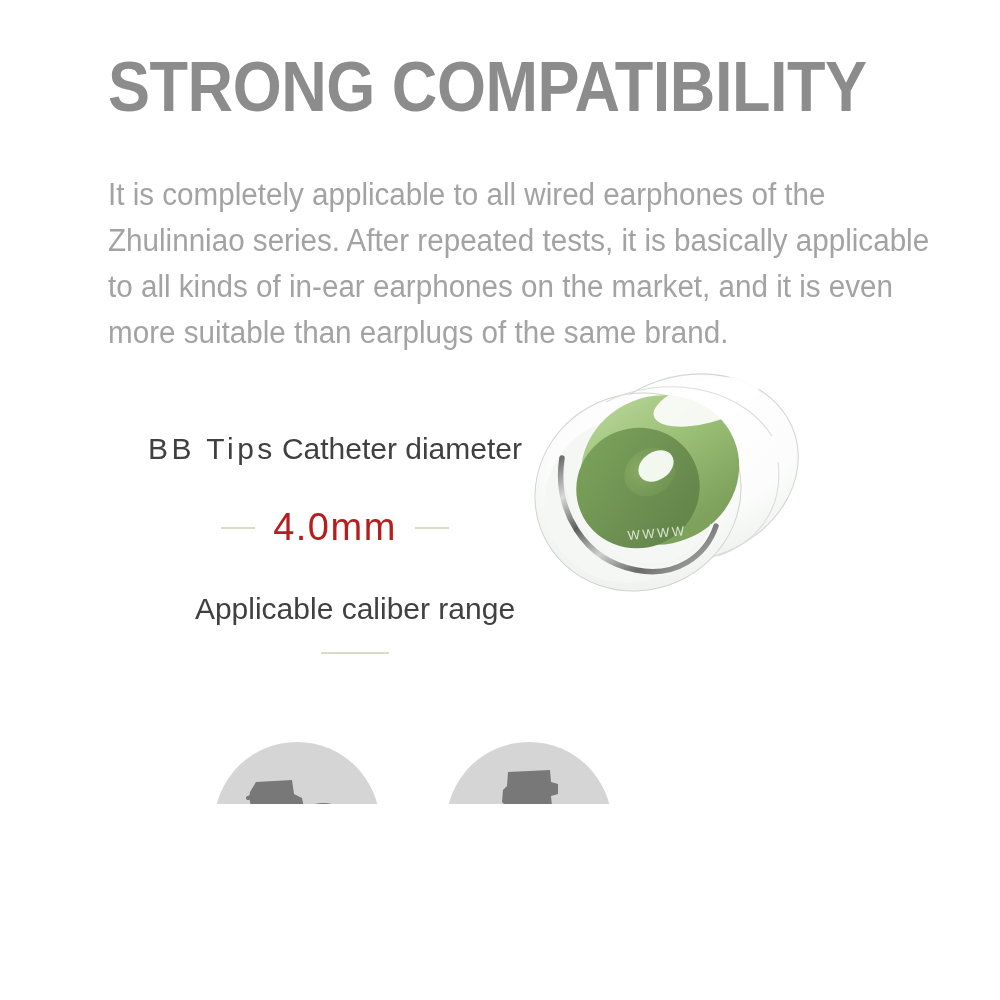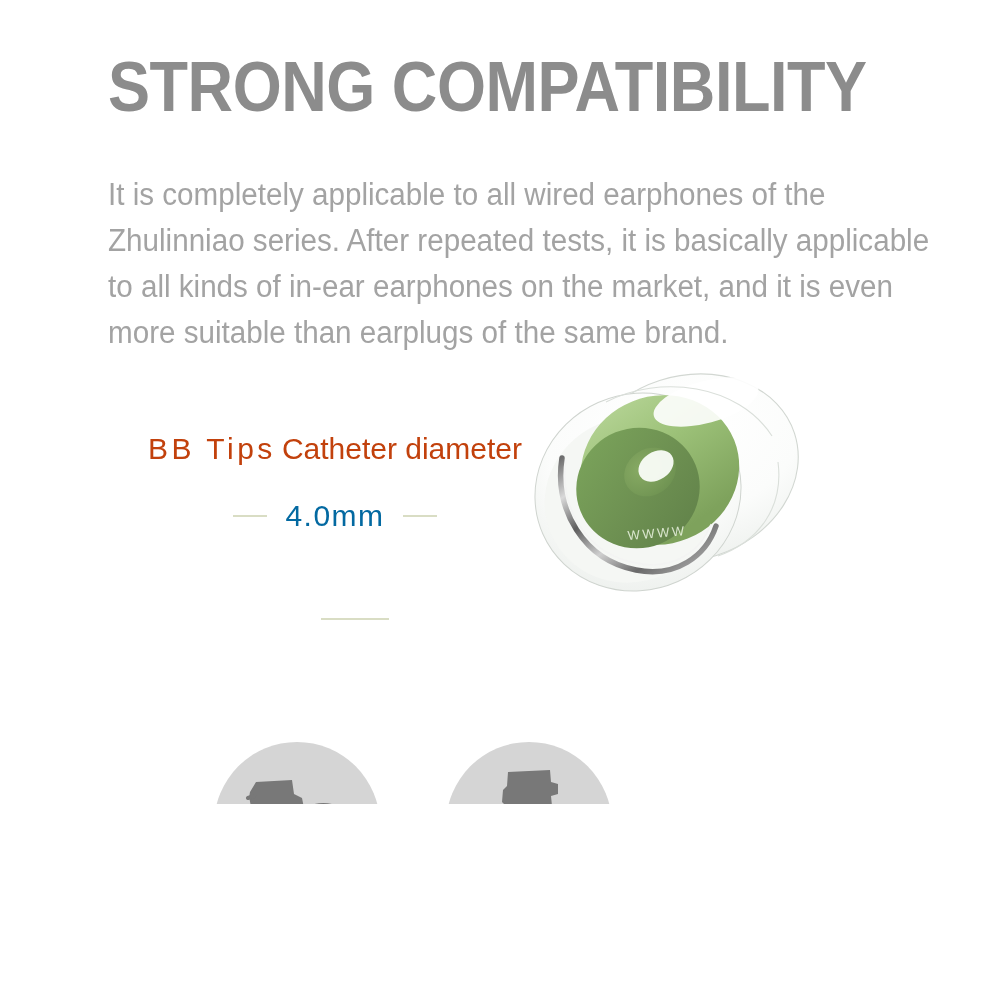--- a/index.html
+++ b/index.html
@@ -51,21 +51,21 @@
   }
 
   
   .spec {
     position: absolute;
     text-align: center;
   }
   .spec-label {
     font-family: "Liberation Sans", sans-serif;
     font-weight: 400;
-    color: #c2410c;
+    color: #404040;
     white-space: nowrap;
   }
   .spec-label .tag {
     letter-spacing: 3.5px;
     margin-right: 6px;
   }
   .spec-value-row {
     display: flex;
     align-items: center;
     justify-content: center;
@@ -73,24 +73,24 @@
   }
   .spec-dash {
     display: inline-block;
     height: 2px;
     width: 34px;
     background: #d9ddc4;
   }
   .spec-value {
     font-family: "Liberation Sans", sans-serif;
     font-weight: 400;
-    font-size: 30px;
+    font-size: 38px;
     letter-spacing: 1.5px;
-    color: #0369a1;
-    margin: 9px 18px;
+    color: #b91c1c;
+    margin: 16px 18px;
   }
 
   #spec-catheter { left: 120px; top: 432px; width: 430px; }
   #spec-catheter .spec-label { font-size: 30px; }
   #spec-catheter .spec-value-row { margin-top: 24px; }
 
   #spec-caliber { left: 160px; top: 592px; width: 390px; }
   #spec-caliber .spec-label { font-size: 30px; }
   #spec-caliber .spec-value-row { margin-top: 26px; }
 
@@ -128,20 +128,21 @@
       <span class="tag">BB Tips</span><span>Catheter diameter</span>
     </div>
     <div class="spec-value-row">
       <span class="spec-dash"></span>
       <span class="spec-value">4.0mm</span>
       <span class="spec-dash"></span>
     </div>
   </div>
 
   <div class="spec" id="spec-caliber">
+    <div class="spec-label">Applicable caliber range</div>
     <div class="spec-value-row">
       <span class="spec-dash"></span>
       <span class="spec-dash"></span>
     </div>
   </div>
 
   <div id="product">
     <svg viewBox="0 0 300 270" xmlns="http://www.w3.org/2000/svg">
       <defs>
         <radialGradient id="domeGrad" cx="62%" cy="30%" r="75%">

